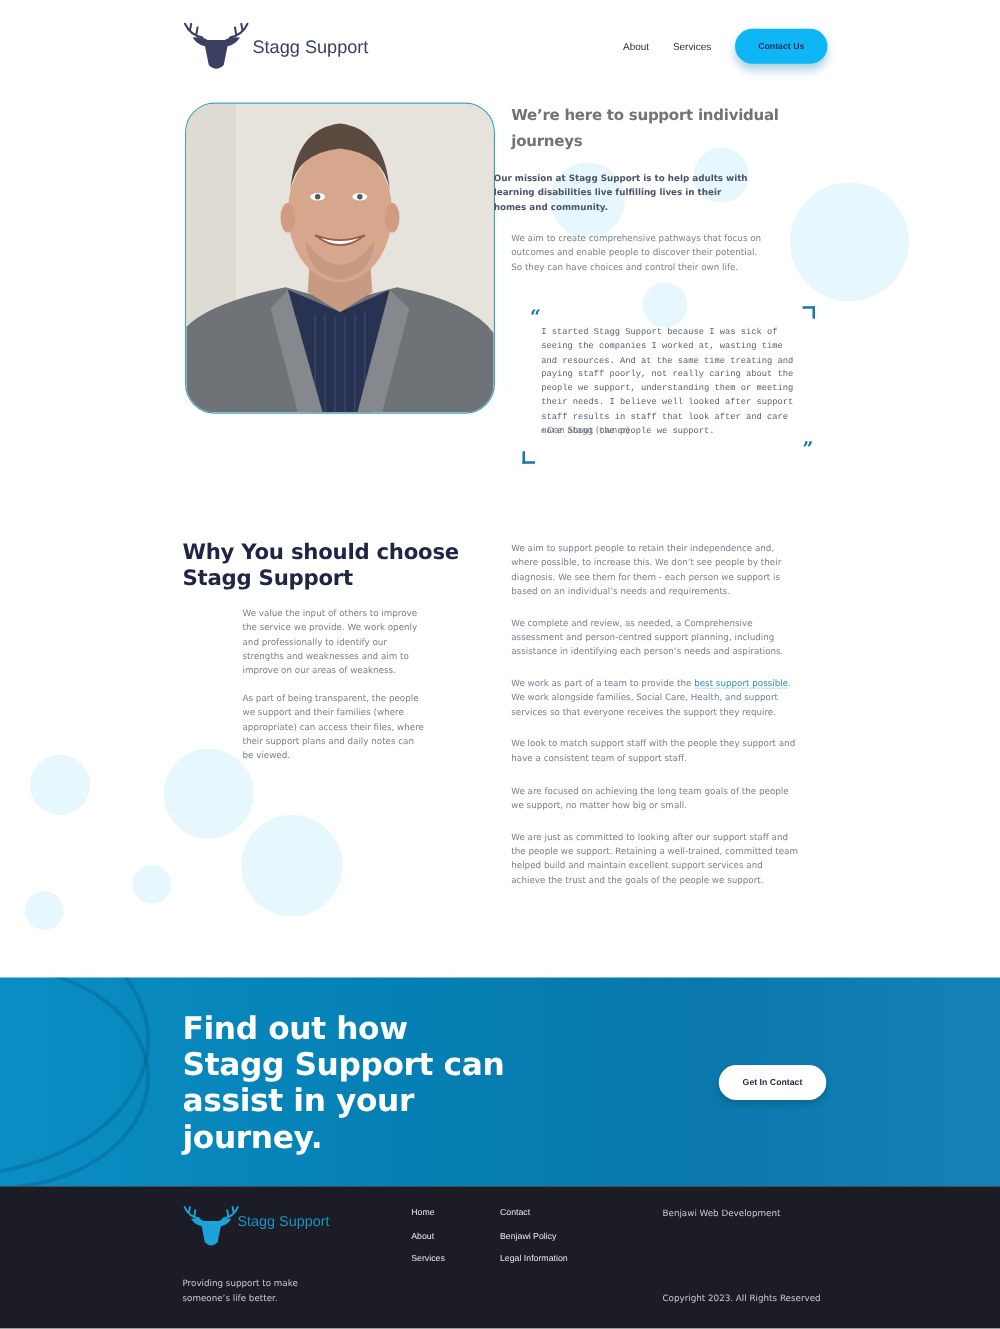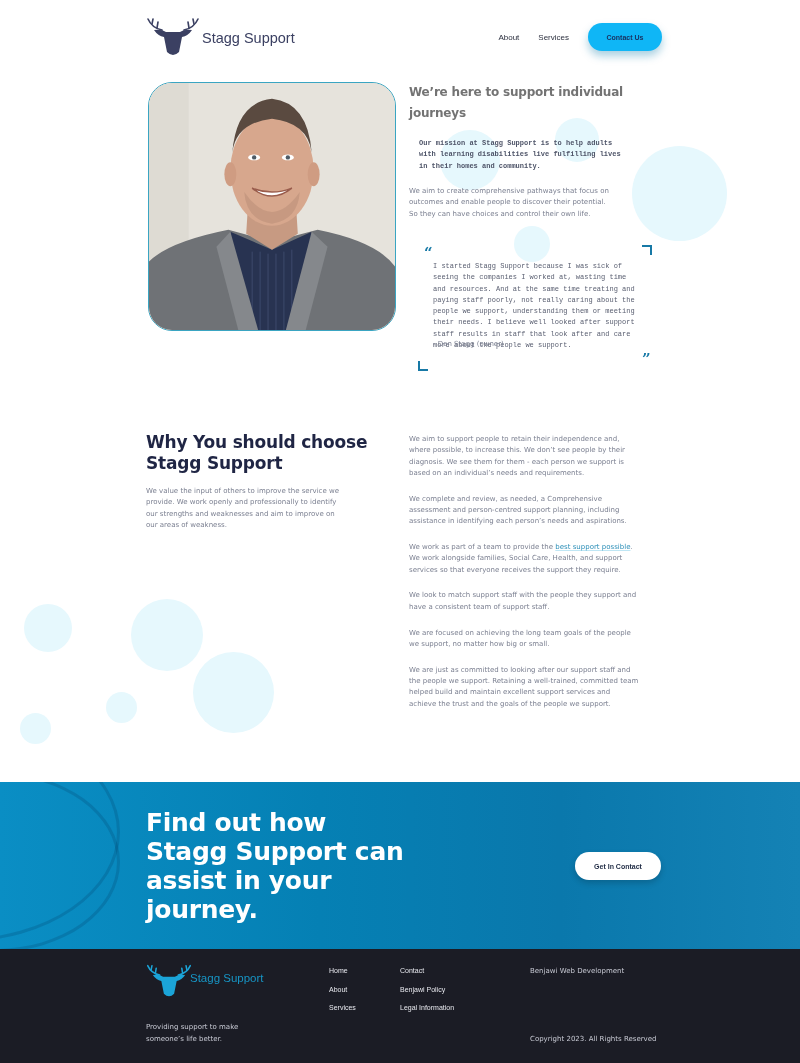--- a/index.html
+++ b/index.html
@@ -19,34 +19,34 @@
   .nav { margin-left: auto; display: flex; align-items: center; }
   .nav-link { font-family: "Liberation Sans", sans-serif; font-size: 8px; color: #2b2f3e; margin-right: 19px; text-decoration: none; }
   .nav-link.services { margin-right: 19px; }
   .cta-btn { width: 74px; height: 28px; border-radius: 14px; background: #0fb6f6; color: #1a2f5e; font-family: "Liberation Sans", sans-serif; font-size: 7px; font-weight: bold; display: flex; align-items: center; justify-content: center; box-shadow: 0 5px 8px rgba(10, 120, 170, 0.35); border: none; }
 
   
   .photo { position: absolute; top: 82px; left: 148px; width: 248px; height: 249px; border-radius: 24px; border: 1.5px solid #3aa5c2; overflow: hidden; background: #e7e4dd; }
   .photo svg { width: 100%; height: 100%; display: block; }
 
   .hero-title { position: absolute; top: 82px; left: 409px; width: 240px; font-size: 12px; font-weight: bold; line-height: 21px; color: #737373; letter-spacing: -0.2px; }
-  .hero-mission { position: absolute; top: 138px; left: 419px; width: 205px; font-size: 7px; line-height: 11.3px; color: #4e5468; font-weight: bold; font-family: Liberation Mono, monospace; }
+  .hero-mission { position: absolute; top: 138px; left: 395px; width: 205px; font-size: 7px; line-height: 11.3px; color: #4e5468; font-weight: bold; }
   .hero-aim { position: absolute; top: 186px; left: 409px; width: 200px; font-size: 7px; line-height: 11.3px; color: #7a7f90; }
 
   .quote-open { position: absolute; top: 244px; left: 424px; font-family: "DejaVu Serif", serif; font-size: 15px; font-weight: bold; color: #1779a6; }
   .quote-close { position: absolute; top: 350px; left: 642px; font-family: "DejaVu Serif", serif; font-size: 15px; font-weight: bold; color: #1779a6; }
   .corner-tr { position: absolute; top: 245px; left: 642px; width: 10px; height: 10px; border-top: 2.5px solid #1779a6; border-right: 2.5px solid #1779a6; }
   .corner-bl { position: absolute; top: 361px; left: 418px; width: 10px; height: 10px; border-bottom: 2.5px solid #1779a6; border-left: 2.5px solid #1779a6; }
   .quote-text { position: absolute; top: 261px; left: 433px; width: 210px; font-size: 7px; line-height: 11.3px; color: #5b6072; font-family: Liberation Mono, monospace; }
   .quote-author { position: absolute; top: 340px; left: 433px; font-size: 7px; color: #7a7f90; }
 
   
   .why-title { position: absolute; top: 432px; left: 146px; width: 240px; font-size: 17px; font-weight: bold; line-height: 21px; color: #1f2544; letter-spacing: -0.2px; }
   .why-left { position: absolute; top: 486px; left: 146px; width: 195px; font-size: 7px; line-height: 11.3px; color: #7a7f90; }
-  .why-left p { margin-bottom: 11.5px; }
+  .why-left p { margin-bottom: 11.5px; margin-left: 48px; }
   .why-right { position: absolute; top: 434px; left: 409px; width: 230px; font-size: 7px; line-height: 11.3px; color: #7a7f90; }
   .why-right p { margin-bottom: 14.5px; }
   .inline-link { color: #2d8fb8; text-decoration: underline; text-decoration-color: #bfe6f4; text-align: right; }
 
   
   .banner { position: absolute; top: 782px; left: 0; width: 800px; height: 167px; background: linear-gradient(90deg, #0a8ec4 0%, #0580b4 40%, #0a78ac 70%, #1482b5 100%); overflow: hidden; padding-left: 40px; }
   .banner-arc { position: absolute; border-radius: 50%; border: 3px solid rgba(0, 60, 100, 0.22); }
   .banner-title { position: absolute; top: 26px; left: 146px; width: 260px; font-size: 25px; font-weight: bold; line-height: 29px; color: #ffffff; letter-spacing: -0.3px; }
   .banner-btn { position: absolute; top: 70px; left: 575px; width: 86px; height: 28px; border-radius: 14px; background: #ffffff; color: #1f2b44; font-family: "Liberation Sans", sans-serif; font-size: 7px; font-weight: bold; display: flex; align-items: center; justify-content: center; box-shadow: 0 3px 6px rgba(0,0,0,0.18); border: none; }
 
@@ -142,20 +142,21 @@
   <span class="quote-open">“</span>
   <span class="corner-tr"></span>
   <p class="quote-text">I started Stagg Support because I was sick of seeing the companies I worked at, wasting time and resources. And at the same time treating and paying staff poorly, not really caring about the people we support, understanding them or meeting their needs. I believe well looked after support staff results in staff that look after and care more about the people we support.</p>
   <p class="quote-author">-   Dan Stagg (owner)</p>
   <span class="quote-close">”</span>
   <span class="corner-bl"></span>
 
   <h2 class="why-title">Why You should choose Stagg Support</h2>
   <div class="why-left">
     <p>We value the input of others to improve the service we provide. We work openly and professionally to identify our strengths and weaknesses and aim to improve on our areas of weakness.</p>
+    <p>As part of being transparent, the people we support and their families (where appropriate) can access their files, where their support plans and daily notes can be viewed.</p>
   </div>
   <div class="why-right">
     <p>We aim to support people to retain their independence and, where possible, to increase this. We don’t see people by their diagnosis. We see them for them - each person we support is based on an individual’s needs and requirements.</p>
     <p>We complete and review, as needed, a Comprehensive assessment and person-centred support planning, including assistance in identifying each person’s needs and aspirations.</p>
     <p><span>We work as part of a team to provide the </span><a class="inline-link">best support possible</a><span>. We work alongside families, Social Care, Health, and support services so that everyone receives the support they require.</span></p>
     <p>We look to match support staff with the people they support and have a consistent team of support staff.</p>
     <p>We are focused on achieving the long team goals of the people we support, no matter how big or small.</p>
     <p>We are just as committed to looking after our support staff and the people we support. Retaining a well-trained, committed team helped build and maintain excellent support services and achieve the trust and the goals of the people we support.</p>
   </div>
 

